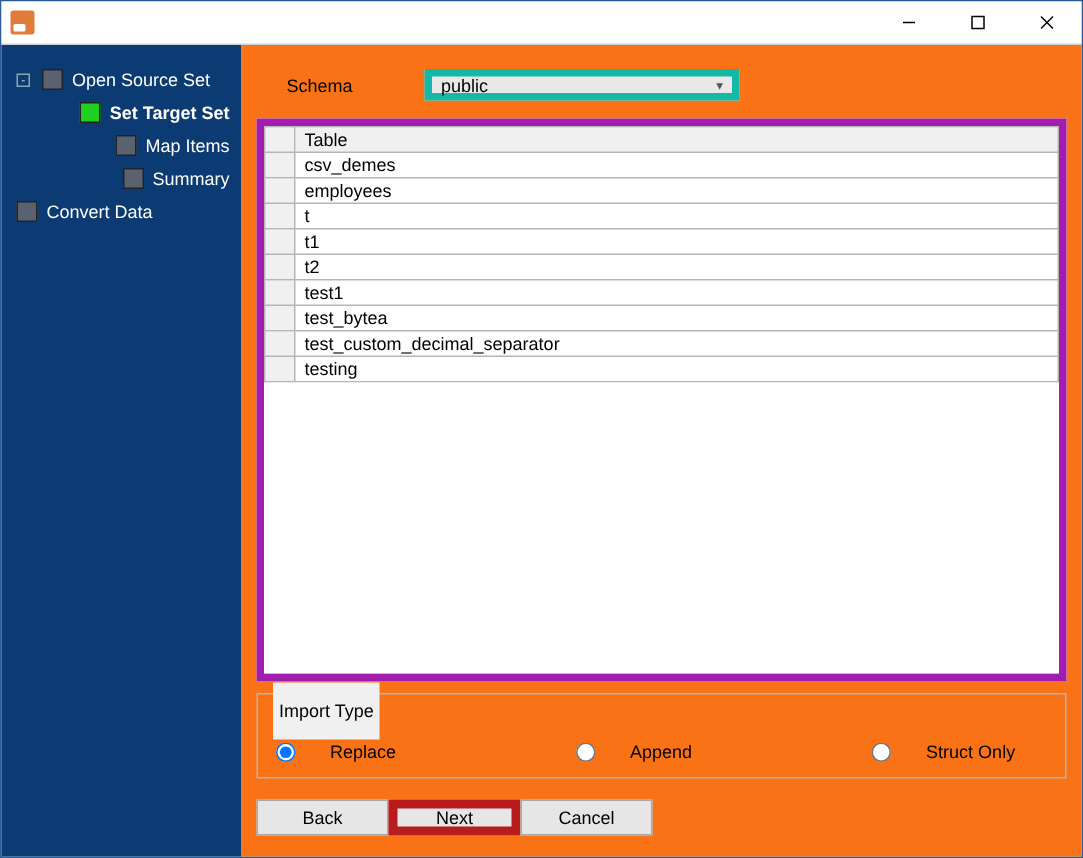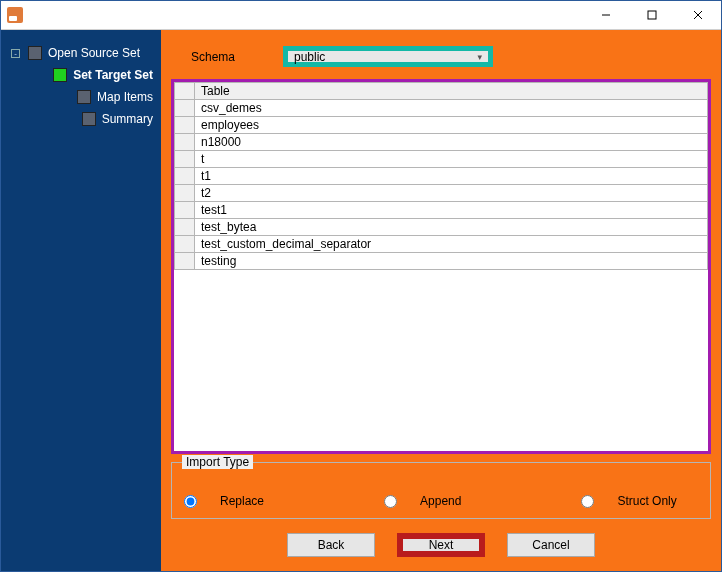--- a/index.html
+++ b/index.html
@@ -38,40 +38,40 @@
   }
   .main { flex: 1; background: #f97316; display: flex; flex-direction: column; padding: 8px 10px 10px 10px; gap: 8px; }
   .row-schema { display: flex; align-items: center; gap: 12px; padding: 8px 10px 4px 20px; }
   .row-schema label { width: 80px; }
   .select {
     width: 210px; height: 21px; background: #e8e8e8; border: 5px solid #14b8a6;
     display: flex; align-items: center; justify-content: space-between; padding: 0 6px; font-size: 12px;
   }
   .select .chev { font-size: 9px; color: #555; }
   .grid-wrap {
-    flex: 1; background: #fff; border: 3px solid #a21caf; overflow: hidden; display: flex; flex-direction: column;
+    flex: 1; background: #fff; border: 5px solid #a21caf; overflow: hidden; display: flex; flex-direction: column;
   }
   .grid { border-collapse: collapse; width: 100%; table-layout: fixed; }
   .grid th, .grid td {
     border: 1px solid #b5b5b5; padding: 1px 6px; text-align: left; font-weight: normal; font-size: 12px;
     height: 16px; white-space: nowrap; overflow: hidden;
   }
   .grid th { background: #f0f0f0; }
   .grid .rownum { width: 20px; background: #f0f0f0; }
   .grid-body-fill { flex: 1; background: #fff; }
   .fieldset {
     border: 1px solid #b5b5b5; padding: 14px 12px 10px 12px; position: relative;
   }
   .fieldset .legend {
-    position: absolute; top: -8px; left: 10px; background: #f0f0f0; padding: 0 4px; font-size: 12px;
+    position: absolute; top: -8px; left: 10px; background: #f0f0f0; padding: 12px 4px; font-size: 12px;
   }
   .radios { display: flex; gap: 120px; align-items: center; }
   .radio { display: flex; align-items: flex-end; gap: 23px; margin-top: 17px; }
   .radio input { margin: 0; }
-  .buttons { display: flex; justify-content: center; gap: 22px; padding: 6px 0 4px 0; }
+  .buttons { display: flex; justify-content: flex-start; padding: 6px 0 4px 0; }
   .btn {
     width: 88px; height: 24px; background: #e6e6e6; border: 1px solid #a8a8a8; font-size: 12px;
     display: flex; align-items: center; justify-content: center; cursor: default;
   }
   .btn.primary { border: 6px solid #b91c1c; background: #e6e6e6; }
 </style>
 </head>
 <body>
 
 <div class="window">
@@ -111,20 +111,24 @@
             <span class="dot"></span>
             <span class="lbl">Set Target Set</span>
           </li>
           <li class="child ">
             <span class="dot"></span>
             <span class="lbl">Map Items</span>
           </li>
           <li class="child ">
             <span class="dot"></span>
             <span class="lbl">Summary</span>
+          </li>
+          <li class="">
+            <span class="dot"></span>
+            <span class="lbl">Convert Data</span>
           </li>
         </ul>
     </div>
 
     <div class="main">
 
       <div class="row-schema">
         <label>Schema</label>
         <div class="select">
           <span>public</span>
@@ -141,24 +145,20 @@
             </tr>
           </thead>
           <tbody id="grid-body">
               <tr>
                 <td class="rownum"></td>
                 <td>csv_demes</td>
               </tr>
               <tr>
                 <td class="rownum"></td>
                 <td>employees</td>
-              </tr>
-              <tr>
-                <td class="rownum"></td>
-                <td>n18000</td>
               </tr>
               <tr>
                 <td class="rownum"></td>
                 <td>t</td>
               </tr>
               <tr>
                 <td class="rownum"></td>
                 <td>t1</td>
               </tr>
               <tr>

